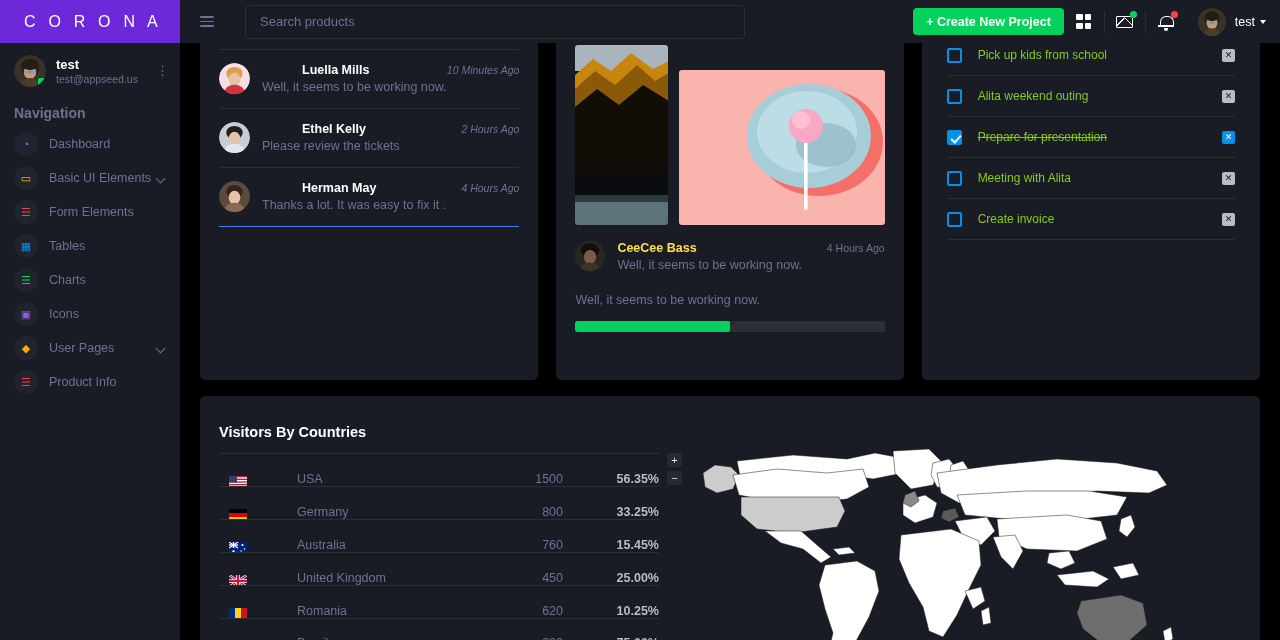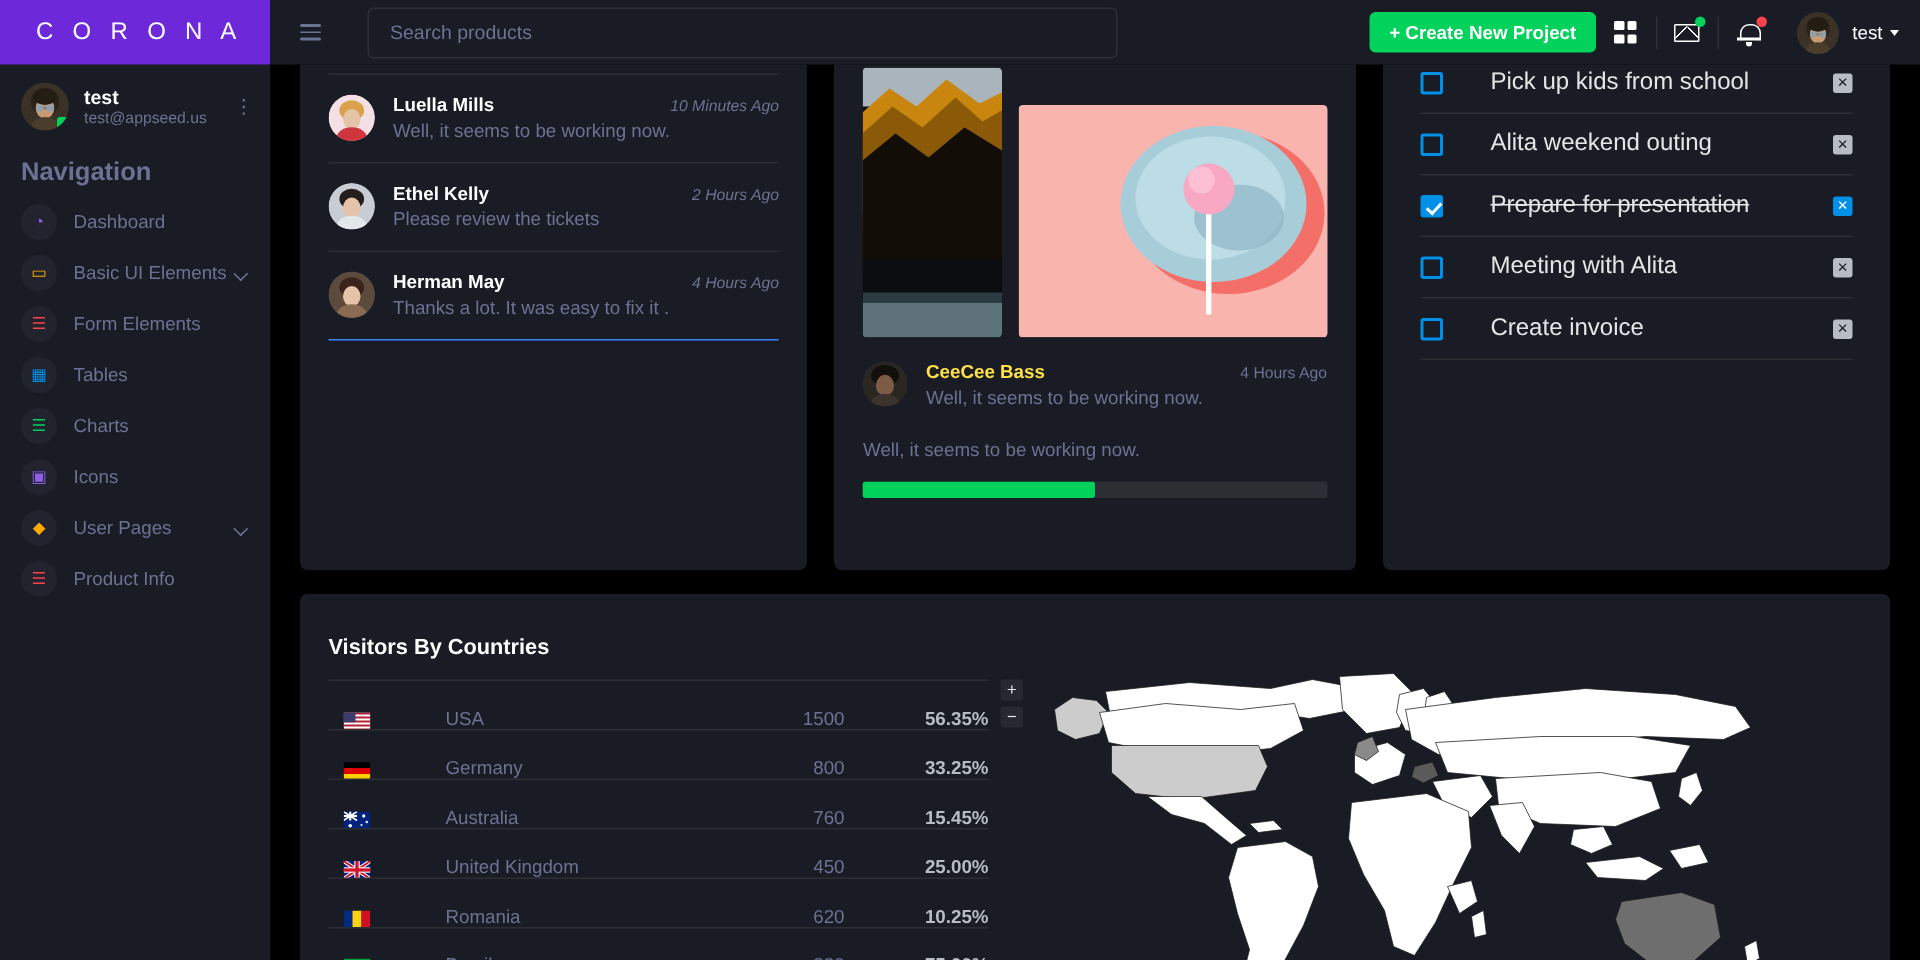--- a/index.html
+++ b/index.html
@@ -80,21 +80,21 @@
   }
   .profile { display:flex; align-items:center; padding:12px 14px 10px 14px; }
   .profile-av { width:32px; height:32px; border-radius:50%; position:relative; flex:0 0 32px; overflow:hidden; }
   .online-dot { position:absolute; width:8px; height:8px; background:#00d25b; border-radius:2px;
      right:0px; bottom:1px; }
   .profile-meta { margin-left:10px; flex:1; min-width:0; }
   .profile-name { color:#ffffff; font-size:13px; font-weight:bold; line-height:15px; }
   .profile-mail { color:#6c7293; font-size:10.5px; line-height:14px; }
   .kebab { color:#6c7293; font-size:13px; letter-spacing:0; line-height:6px; width:10px;
      text-align:center; cursor:pointer; }
-  .nav-title { color:#6c7293; font-size:17px; font-weight:bold; padding:8px 0 6px 14px; }
+  .nav-title { color:#6c7293; font-size:14px; font-weight:bold; padding:8px 0 6px 14px; }
   .nav-item { display:flex; align-items:center; height:34px; padding:0 12px 0 14px; cursor:pointer; }
   .nav-ico {
     width:24px; height:24px; border-radius:50%; background:#21232e;
     display:flex; align-items:center; justify-content:center; flex:0 0 24px;
     font-size:11px; line-height:1;
   }
   .nav-label { color:#6c7293; font-size:12.5px; margin-left:11px; flex:1; white-space:nowrap; }
   .nav-chev { width:7px; height:7px; border-right:1.4px solid #6c7293;
      border-bottom:1.4px solid #6c7293; transform:rotate(45deg); margin-right:4px; }
 
@@ -107,21 +107,21 @@
   .card-msgs { width:343px; height:345px; position:relative; overflow:hidden; }
   .msg-list { padding:0 19px; }
   .msg {
     display:flex; align-items:flex-start; padding:13px 0 14px 0;
     border-bottom:1px solid #2c2e33;
   }
   .msg:last-child { border-bottom:1px solid #3b82f6; }
   .msg-av { width:31px; height:31px; border-radius:50%; flex:0 0 31px; overflow:hidden; background:#2b2f3a; }
   .msg-body { margin-left:12px; flex:1; min-width:0; }
   .msg-head { display:flex; justify-content:space-between; align-items:baseline; }
-  .msg-name { color:#ffffff; font-size:12.5px; font-weight:bold; }
+  .msg-name { color:#ffffff; font-size:12.5px; font-weight:bold;margin-left:40px; }
   .msg-time { color:#6c7293; font-size:10.5px; white-space:nowrap;font-style:italic; }
   .msg-text { color:#6c7293; font-size:12.5px; margin-top:3px; }
 
   .card-feed { width:352px; height:345px; position:relative; overflow:hidden; }
   .feed-imgs { display:flex; gap:11px; padding:0 19px; height:190px; align-items:flex-end; }
   .img-a { width:94px; height:180px; border-radius:3px; overflow:hidden; }
   .img-b { width:209px; height:155px; border-radius:3px; overflow:hidden; }
   .feed-author { display:flex; align-items:flex-start; padding:16px 19px 0 19px; }
   .feed-av { width:30px; height:30px; border-radius:50%; overflow:hidden; flex:0 0 30px; background:#2b2f3a; }
   .feed-meta { margin-left:12px; flex:1; }
@@ -137,21 +137,21 @@
   .todo-list { padding:0 25px; }
   .todo {
     display:flex; align-items:center; height:41px;
     border-bottom:1px solid #2c2e33;
   }
   .cbox { width:15px; height:15px; border:2px solid #0090e7; border-radius:2px; flex:0 0 15px;
      cursor:pointer; position:relative; background:transparent; }
   .cbox.checked { background:#0090e7; border-color:#0090e7; }
   .cbox.checked:after { content:""; position:absolute; left:4px; top:1px; width:4px; height:8px;
      border-right:2px solid #fff; border-bottom:2px solid #fff; transform:rotate(42deg); }
-  .todo-label { color:#e5e5e5; font-size:16px; margin-left:32px; flex:1; }
+  .todo-label { color:#84cc16; font-size:12px; margin-left:16px; flex:1; }
   .todo-label.done { text-decoration:line-through; }
   .del-btn { width:13px; height:13px; background:#b8bcc4; border-radius:2px; display:flex;
      align-items:center; justify-content:center; color:#191c24; font-size:9px; cursor:pointer;
      font-family:"Liberation Sans", sans-serif; line-height:1; }
   .del-btn.active { background:#0090e7; color:#ffffff; }
 
   .card-visitors {
     position:absolute; left:20px; top:353px; width:1060px; height:300px;
     background:#191c24; border-radius:5px; overflow:hidden;
   }

